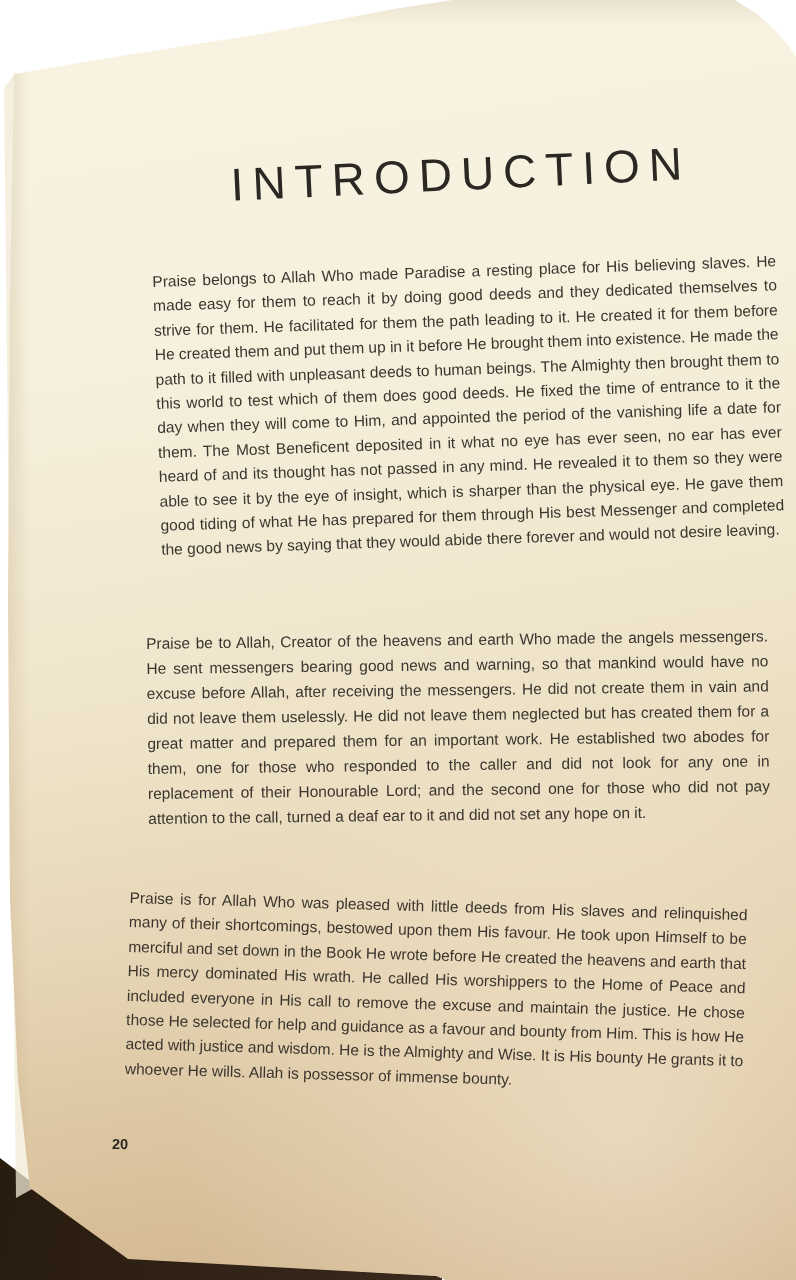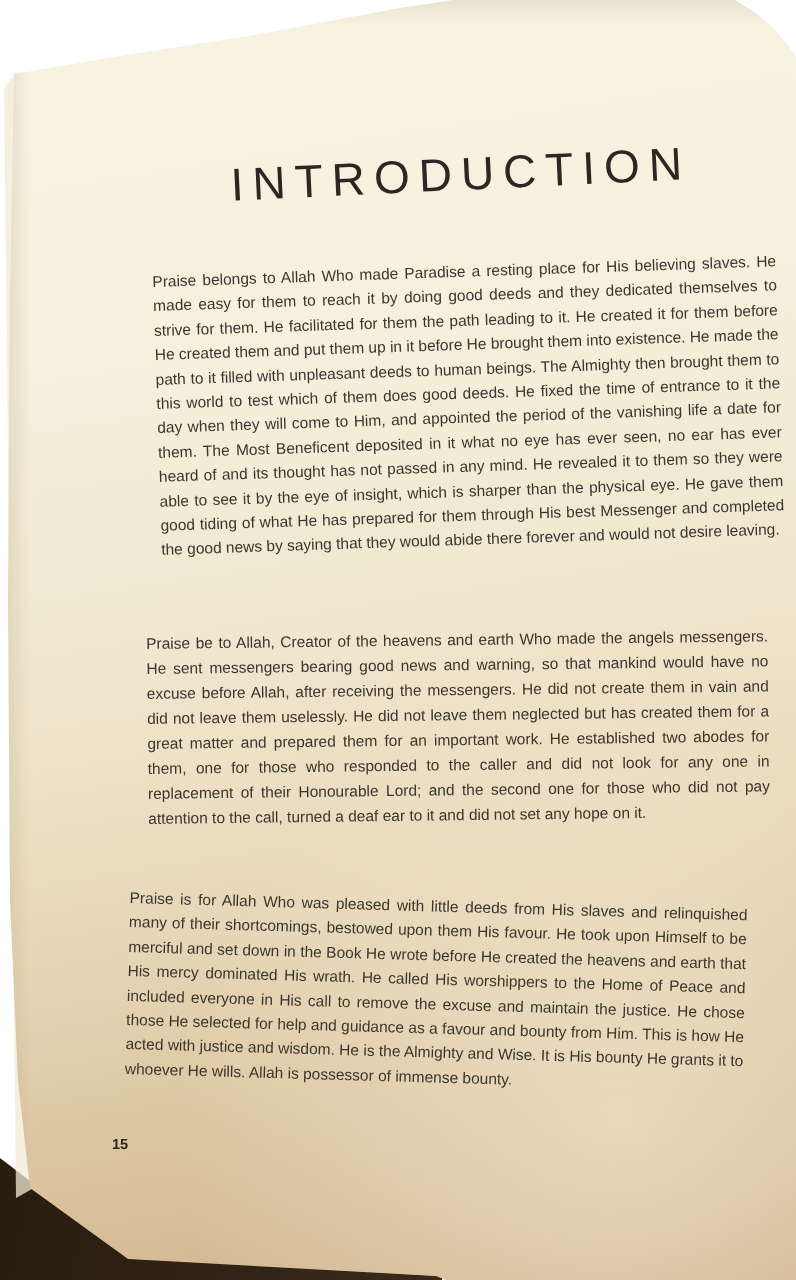--- a/index.html
+++ b/index.html
@@ -81,15 +81,15 @@
 
 <div class="photo">
   <div class="under-shadow"></div>
   <div class="page-stack-edge"></div>
   <div class="page">
     <div class="page-shading"></div>
     <h1 class="title">INTRODUCTION</h1>
     <p class="para para1">Praise belongs to Allah Who made Paradise a resting place for His believing slaves. He made easy for them to reach it by doing good deeds and they dedicated themselves to strive for them. He facilitated for them the path leading to it. He created it for them before He created them and put them up in it before He brought them into existence. He made the path to it filled with unpleasant deeds to human beings. The Almighty then brought them to this world to test which of them does good deeds. He fixed the time of entrance to it the day when they will come to Him, and appointed the period of the vanishing life a date for them. The Most Beneficent deposited in it what no eye has ever seen, no ear has ever heard of and its thought has not passed in any mind. He revealed it to them so they were able to see it by the eye of insight, which is sharper than the physical eye. He gave them good tiding of what He has prepared for them through His best Messenger and completed the good news by saying that they would abide there forever and would not desire leaving.</p>
     <p class="para para2">Praise be to Allah, Creator of the heavens and earth Who made the angels messengers. He sent messengers bearing good news and warning, so that mankind would have no excuse before Allah, after receiving the messengers. He did not create them in vain and did not leave them uselessly. He did not leave them neglected but has created them for a great matter and prepared them for an important work. He established two abodes for them, one for those who responded to the caller and did not look for any one in replacement of their Honourable Lord; and the second one for those who did not pay attention to the call, turned a deaf ear to it and did not set any hope on it.</p>
     <p class="para para3">Praise is for Allah Who was pleased with little deeds from His slaves and relinquished many of their shortcomings, bestowed upon them His favour. He took upon Himself to be merciful and set down in the Book He wrote before He created the heavens and earth that His mercy dominated His wrath. He called His worshippers to the Home of Peace and included everyone in His call to remove the excuse and maintain the justice. He chose those He selected for help and guidance as a favour and bounty from Him. This is how He acted with justice and wisdom. He is the Almighty and Wise. It is His bounty He grants it to whoever He wills. Allah is possessor of immense bounty.</p>
-    <div class="page-number">15</div>
+    <div class="page-number">20</div>
   </div>
 </div>
 
 </body></html>

